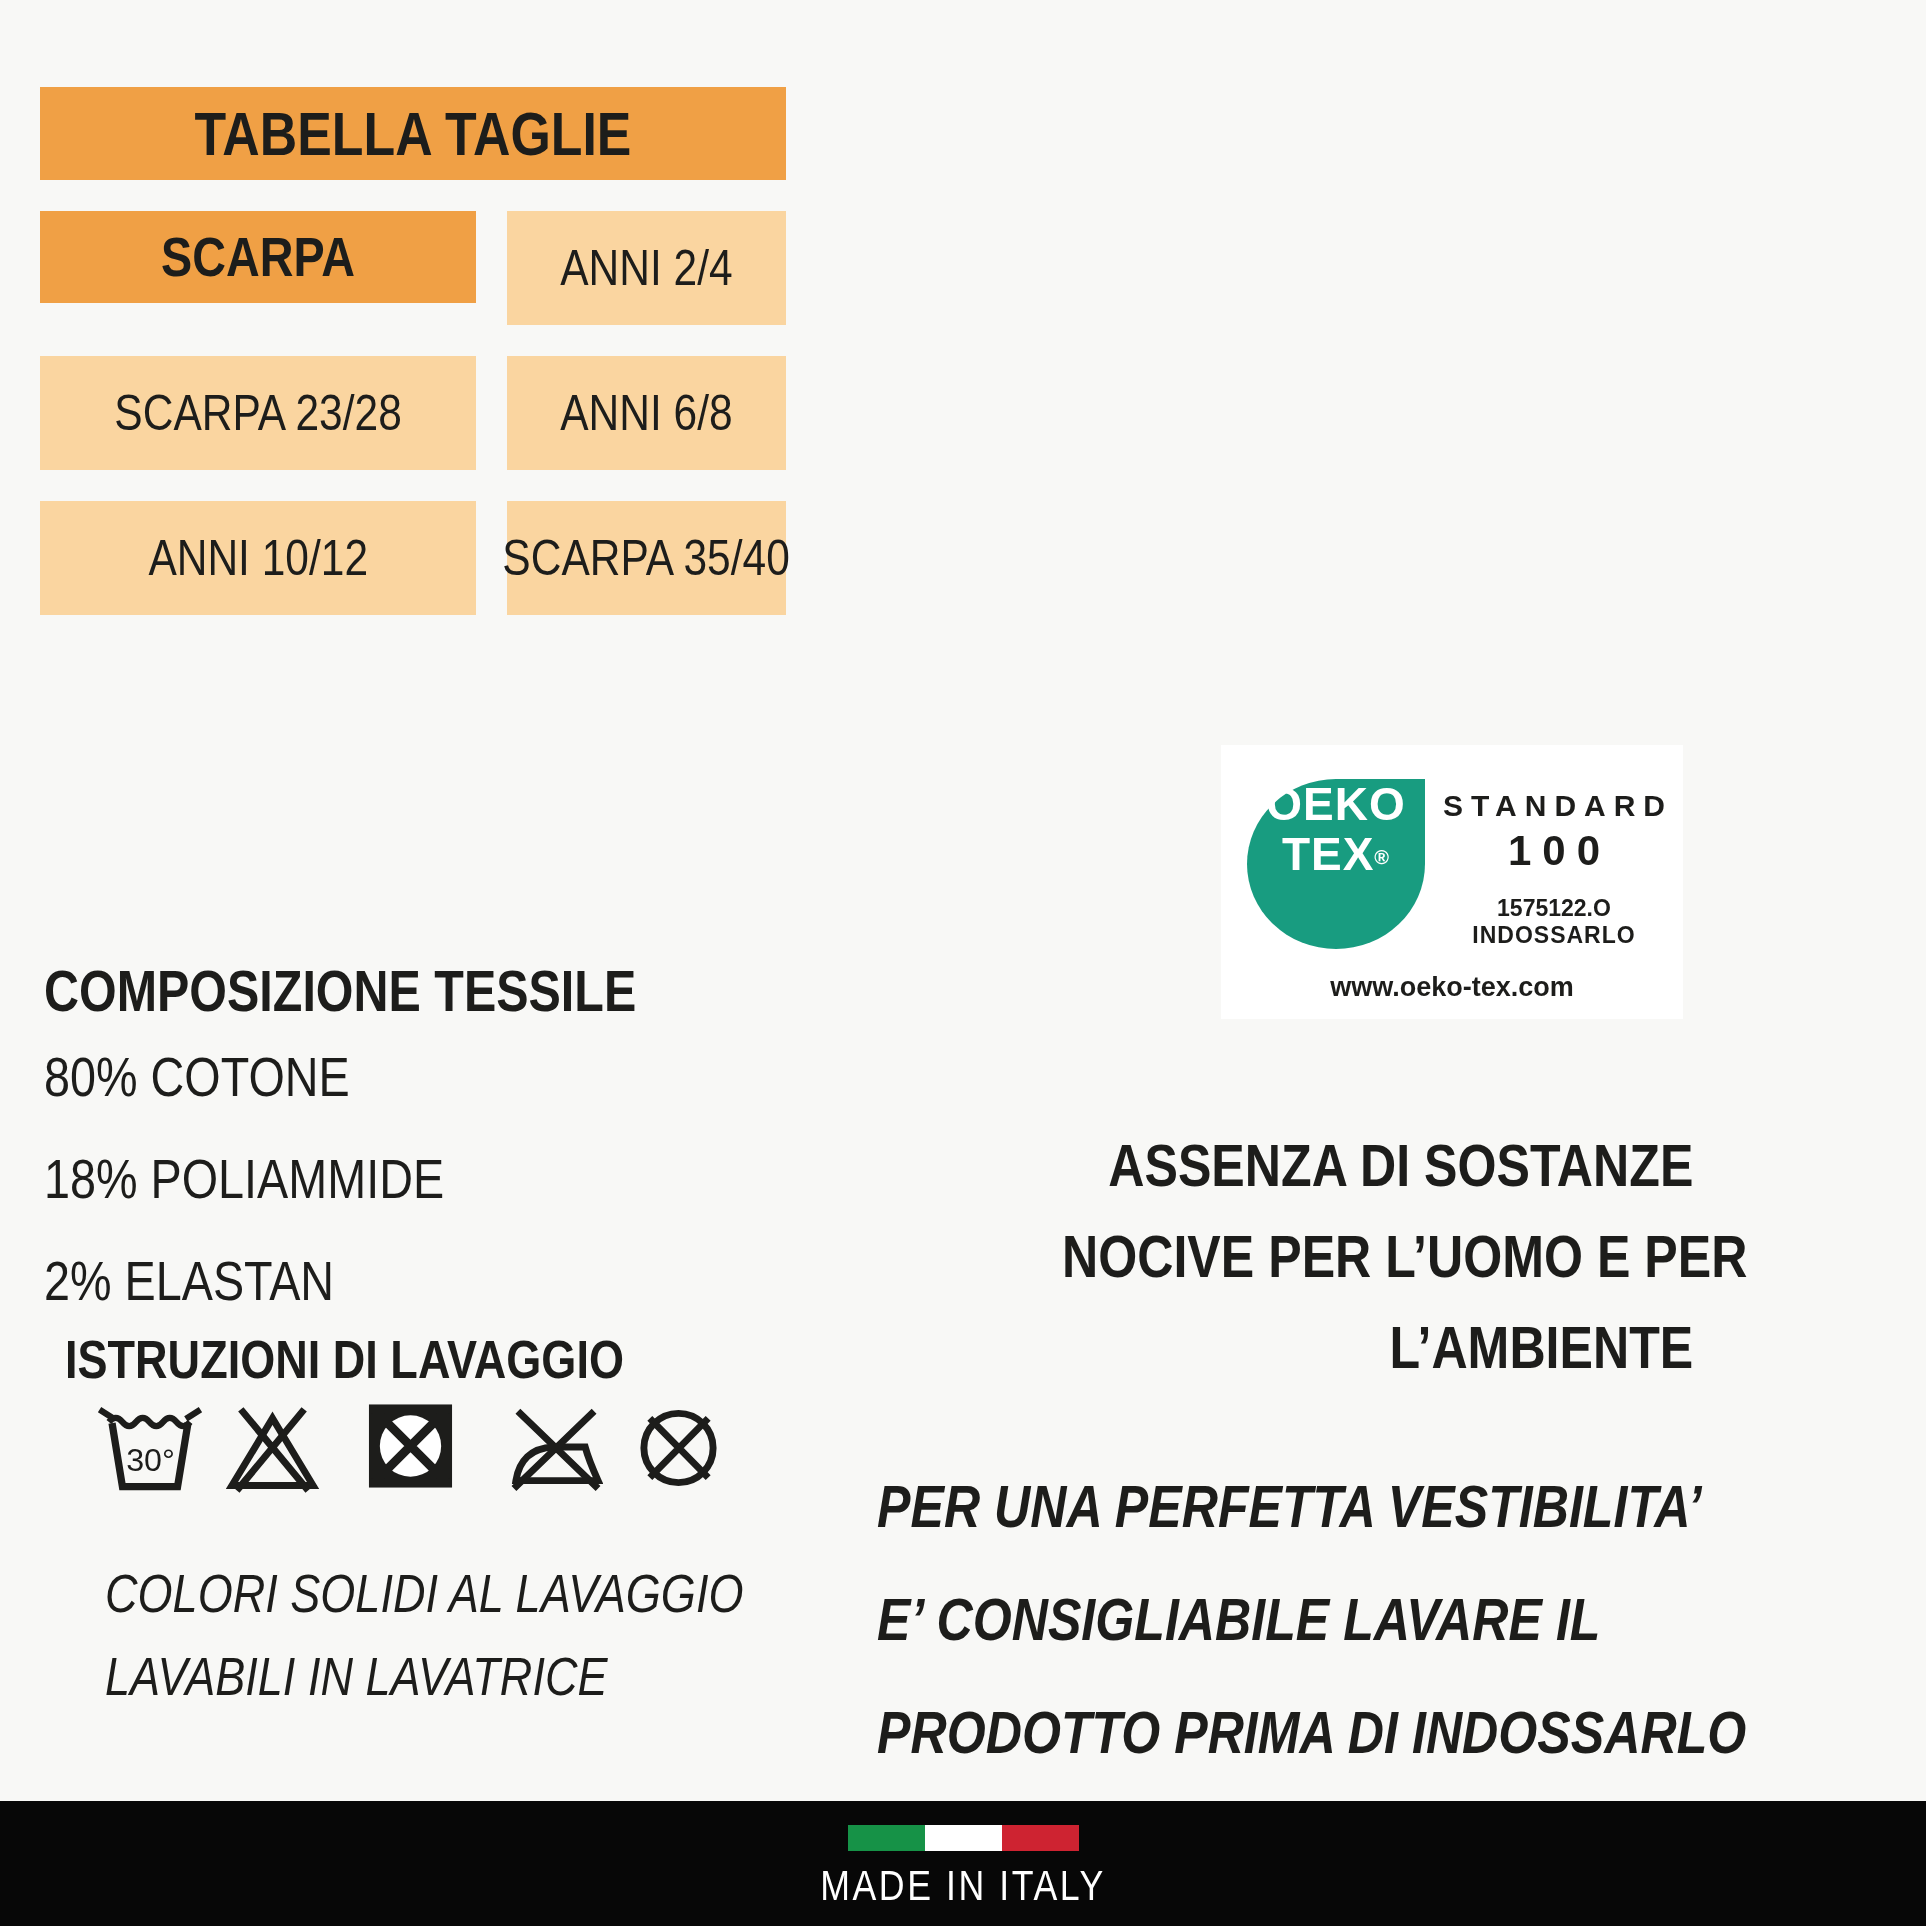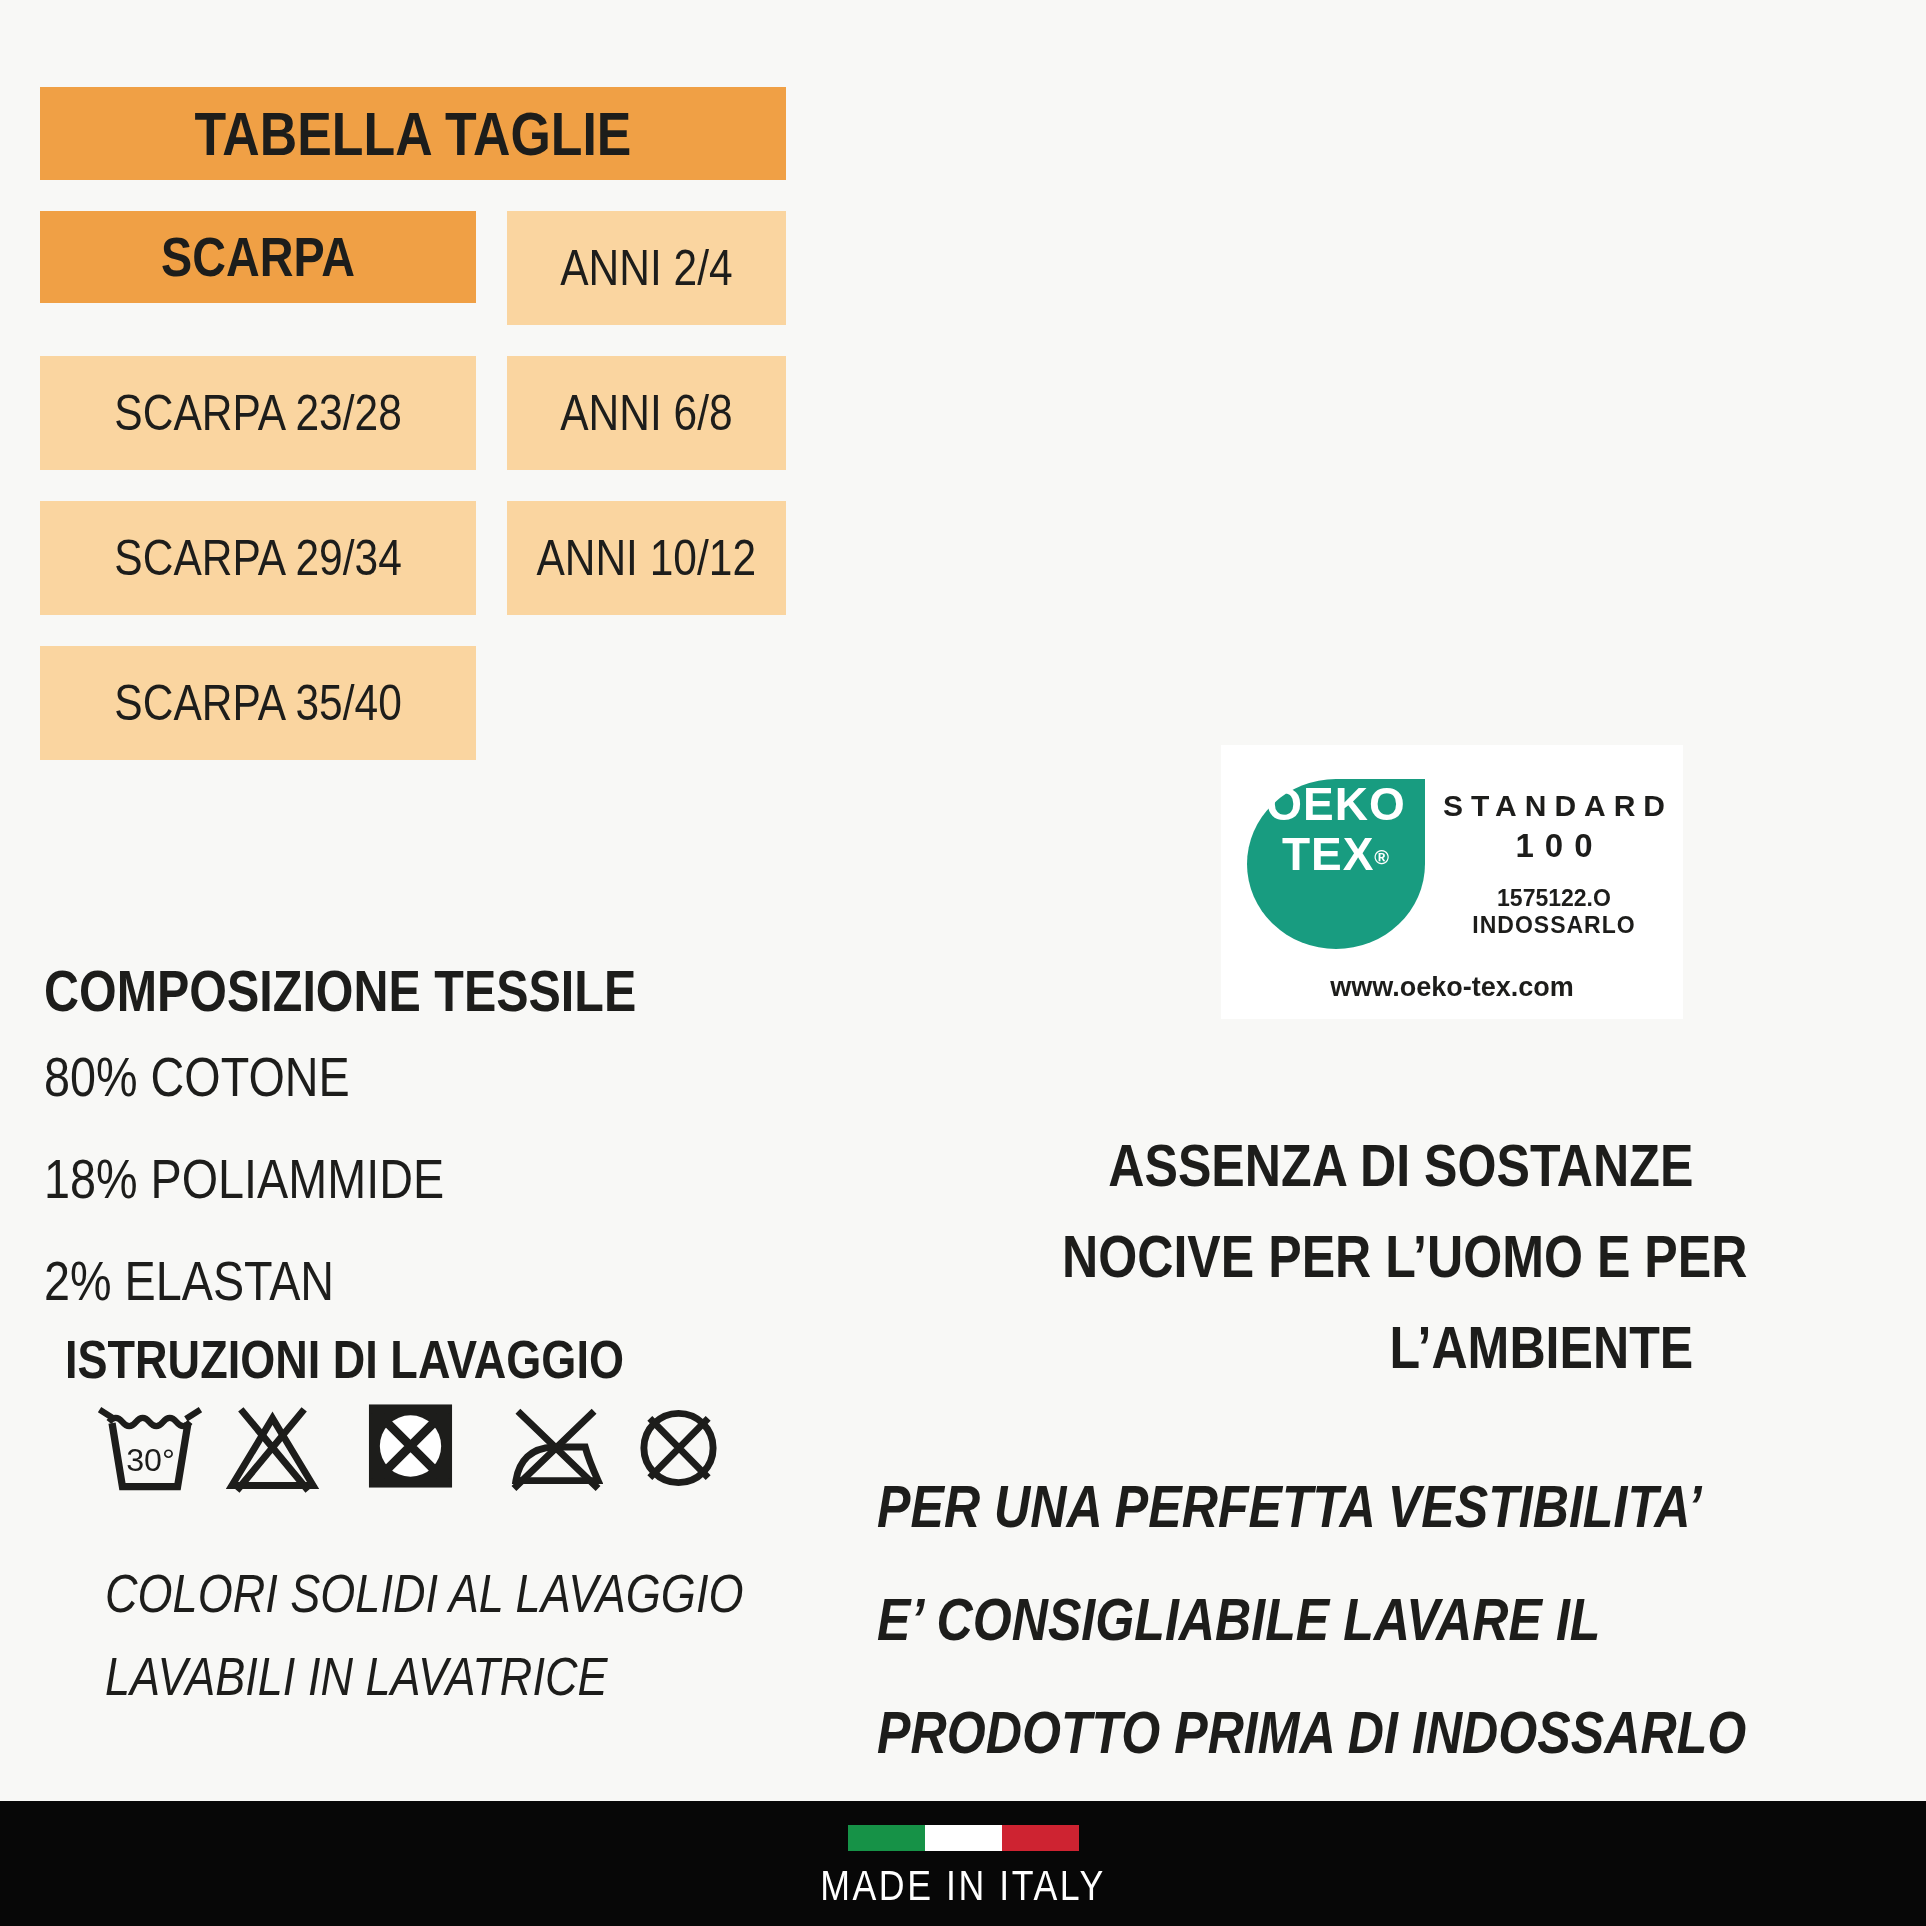--- a/index.html
+++ b/index.html
@@ -38,21 +38,21 @@
   .wash-notes .line{height:83px;display:flex;align-items:center;}
 
   
   .cert-box{position:absolute;left:1221px;top:745px;width:462px;height:274px;background:var(--box_bg);}
   .leaf{position:absolute;left:26px;top:34px;width:178px;height:170px;background:var(--oeko_teal);
     border-radius:50% 0 50% 50%;display:flex;flex-direction:column;align-items:center;justify-content:flex-start;
     color:var(--leaf_text);font-weight:700;font-size:46px;line-height:50px;letter-spacing:1px;}
   .leaf sup{font-size:20px;vertical-align:6px;}
   .cert-right{position:absolute;left:204px;top:44px;width:258px;text-align:center;}
   .cert-standard{font-size:30px;font-weight:700;letter-spacing:8px;margin-right:-8px;}
-  .cert-100{font-size:33px;font-weight:700;letter-spacing:11px;margin-right:-11px;margin-top:4px;}
+  .cert-100{font-size:42px;font-weight:700;letter-spacing:11px;margin-right:-11px;margin-top:4px;}
   .cert-license{font-size:23px;font-weight:700;margin-top:20px;}
   .cert-institute{font-size:23px;font-weight:700;letter-spacing:1px;}
   .cert-site{position:absolute;left:0;bottom:16px;width:100%;text-align:center;font-size:27px;font-weight:700;}
 
   
   .claim{position:absolute;right:234px;top:1121px;width:752px;text-align:right;
     font-size:59px;font-weight:700;line-height:91px;}
   .advice{position:absolute;left:877px;top:1451px;width:792px;font-size:59px;
     font-weight:700;font-style:italic;line-height:113px;}
 
@@ -78,23 +78,20 @@
     </div>
 
     <div class="cell data">
       <span class="cx">ANNI 2/4</span>
     </div>
     <div class="cell data">
       <span class="cx">SCARPA 23/28</span>
     </div>
     <div class="cell data">
       <span class="cx">ANNI 6/8</span>
-    </div>
-    <div class="cell data">
-      <span class="cx">SCARPA 29/34</span>
     </div>
     <div class="cell data">
       <span class="cx">ANNI 10/12</span>
     </div>
     <div class="cell data">
       <span class="cx">SCARPA 35/40</span>
     </div>
   </section>
 
   <h2 class="comp-head">

